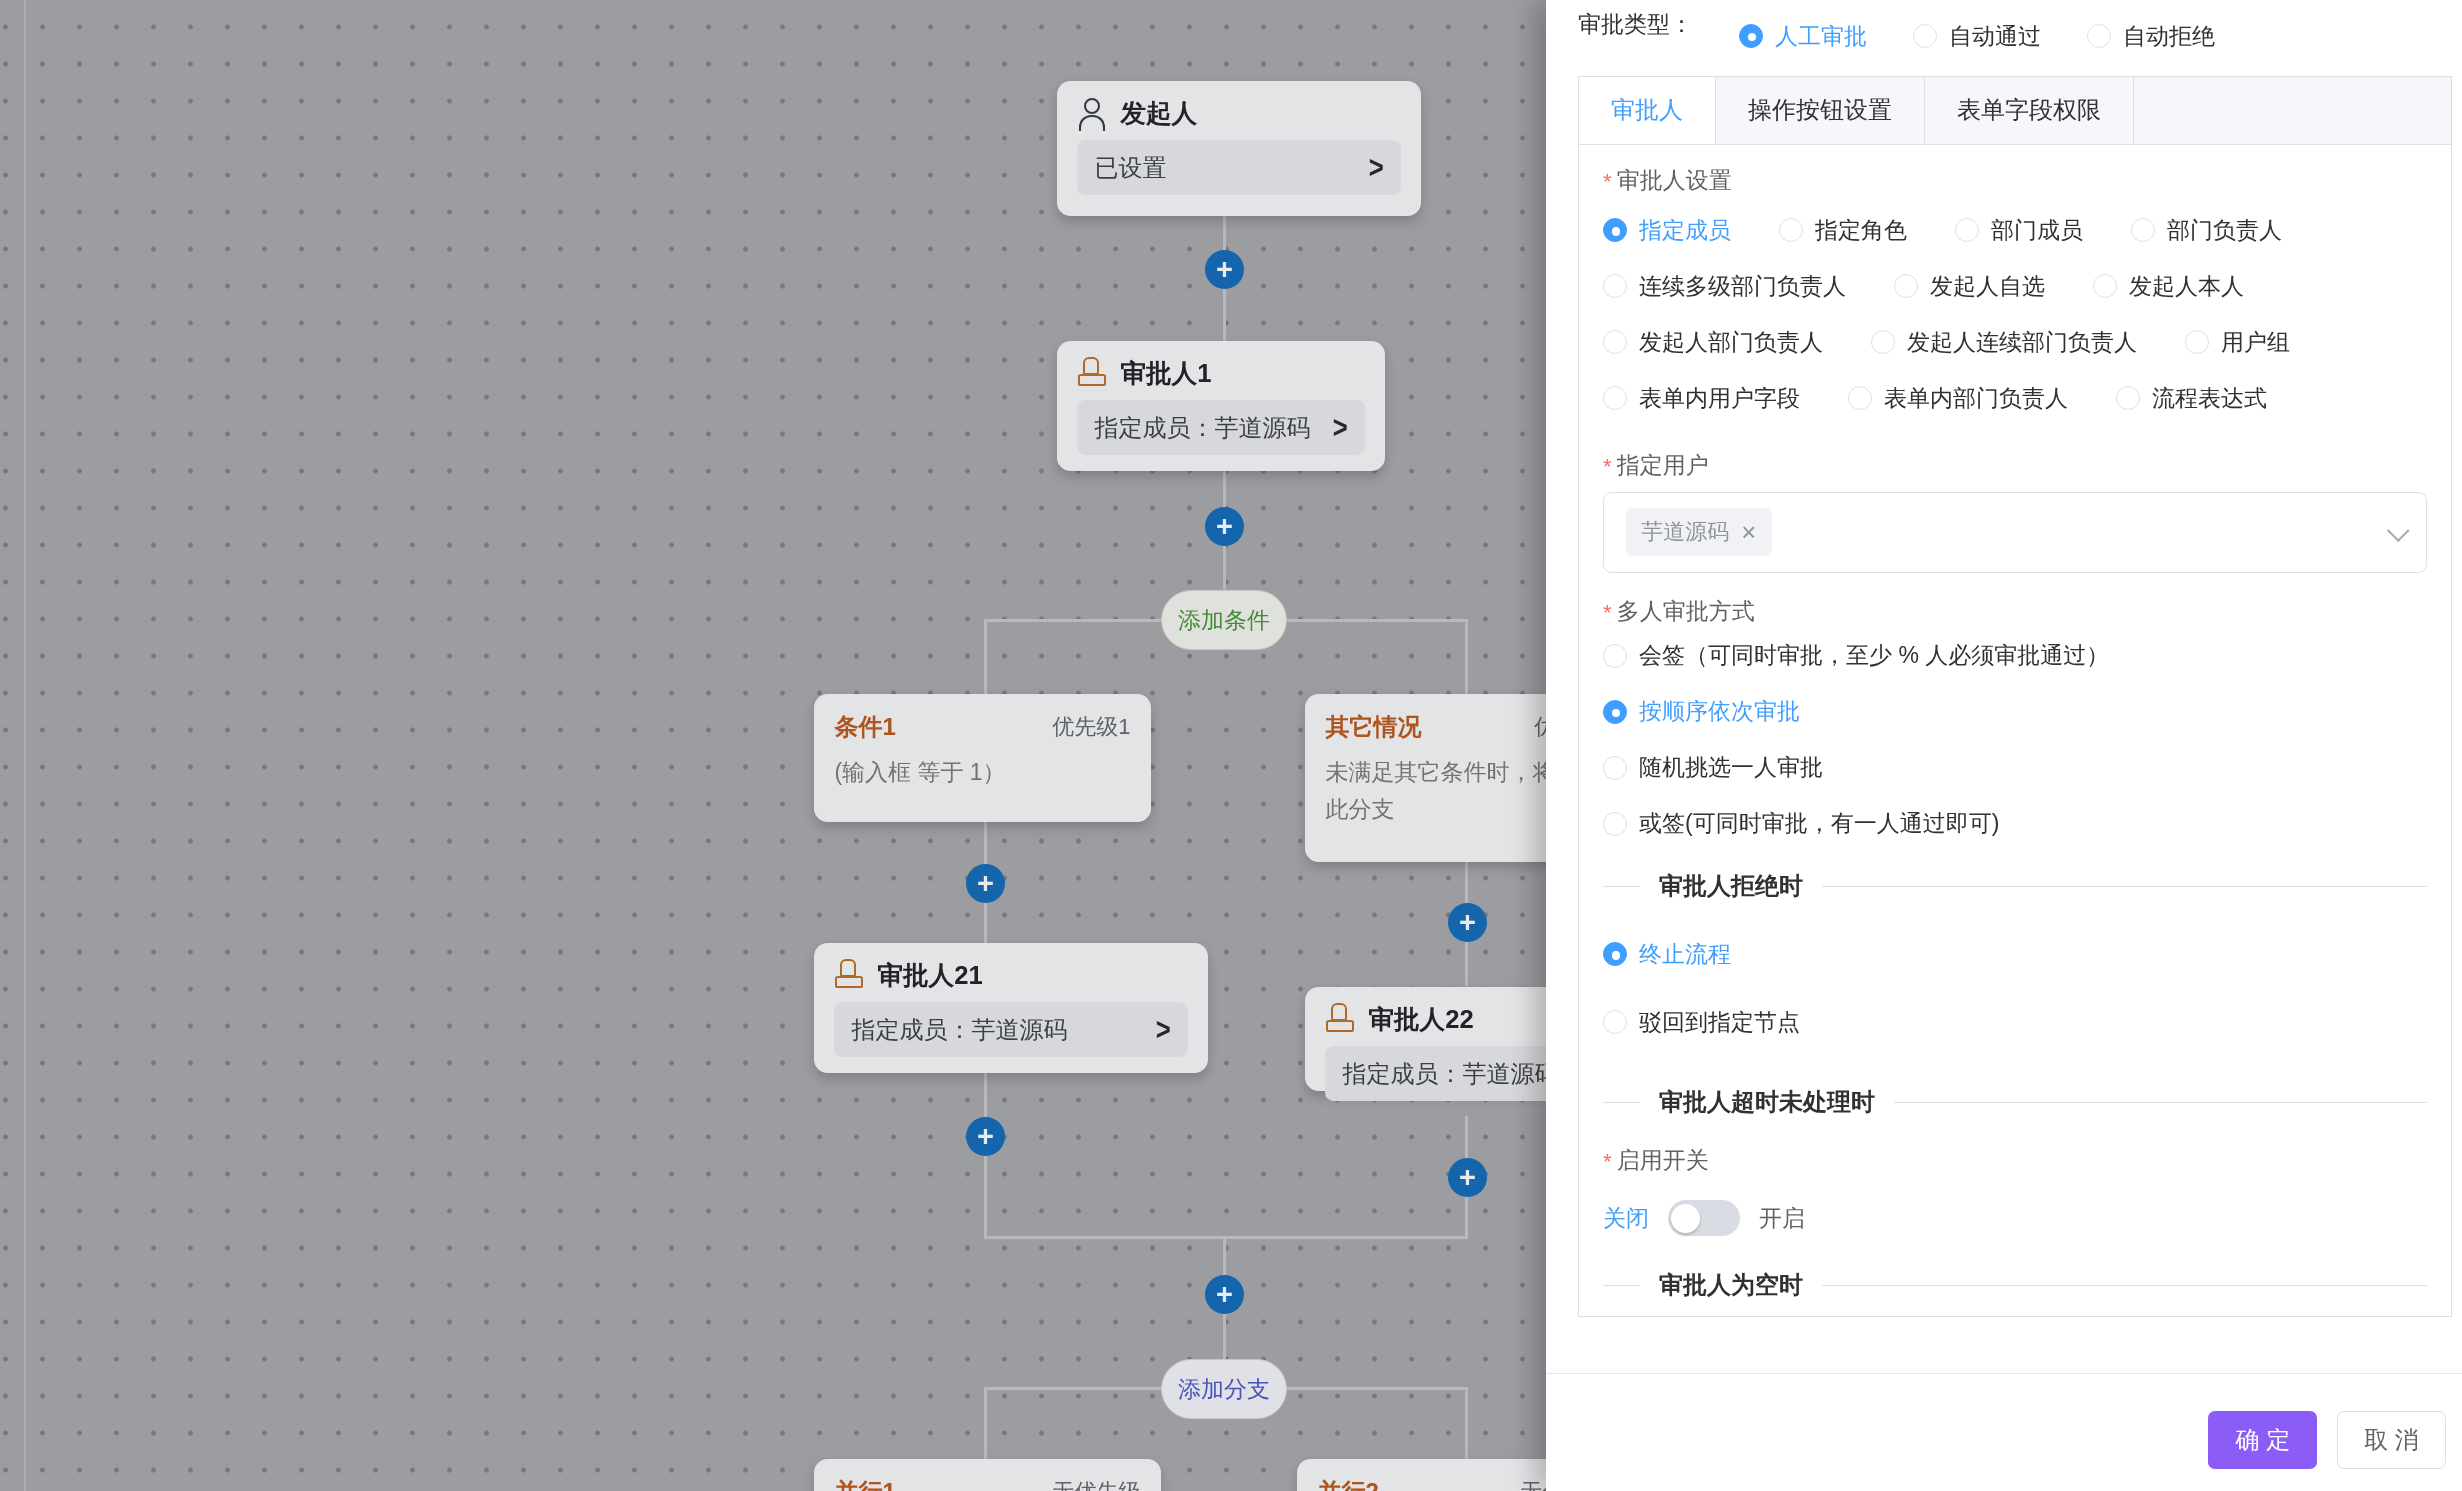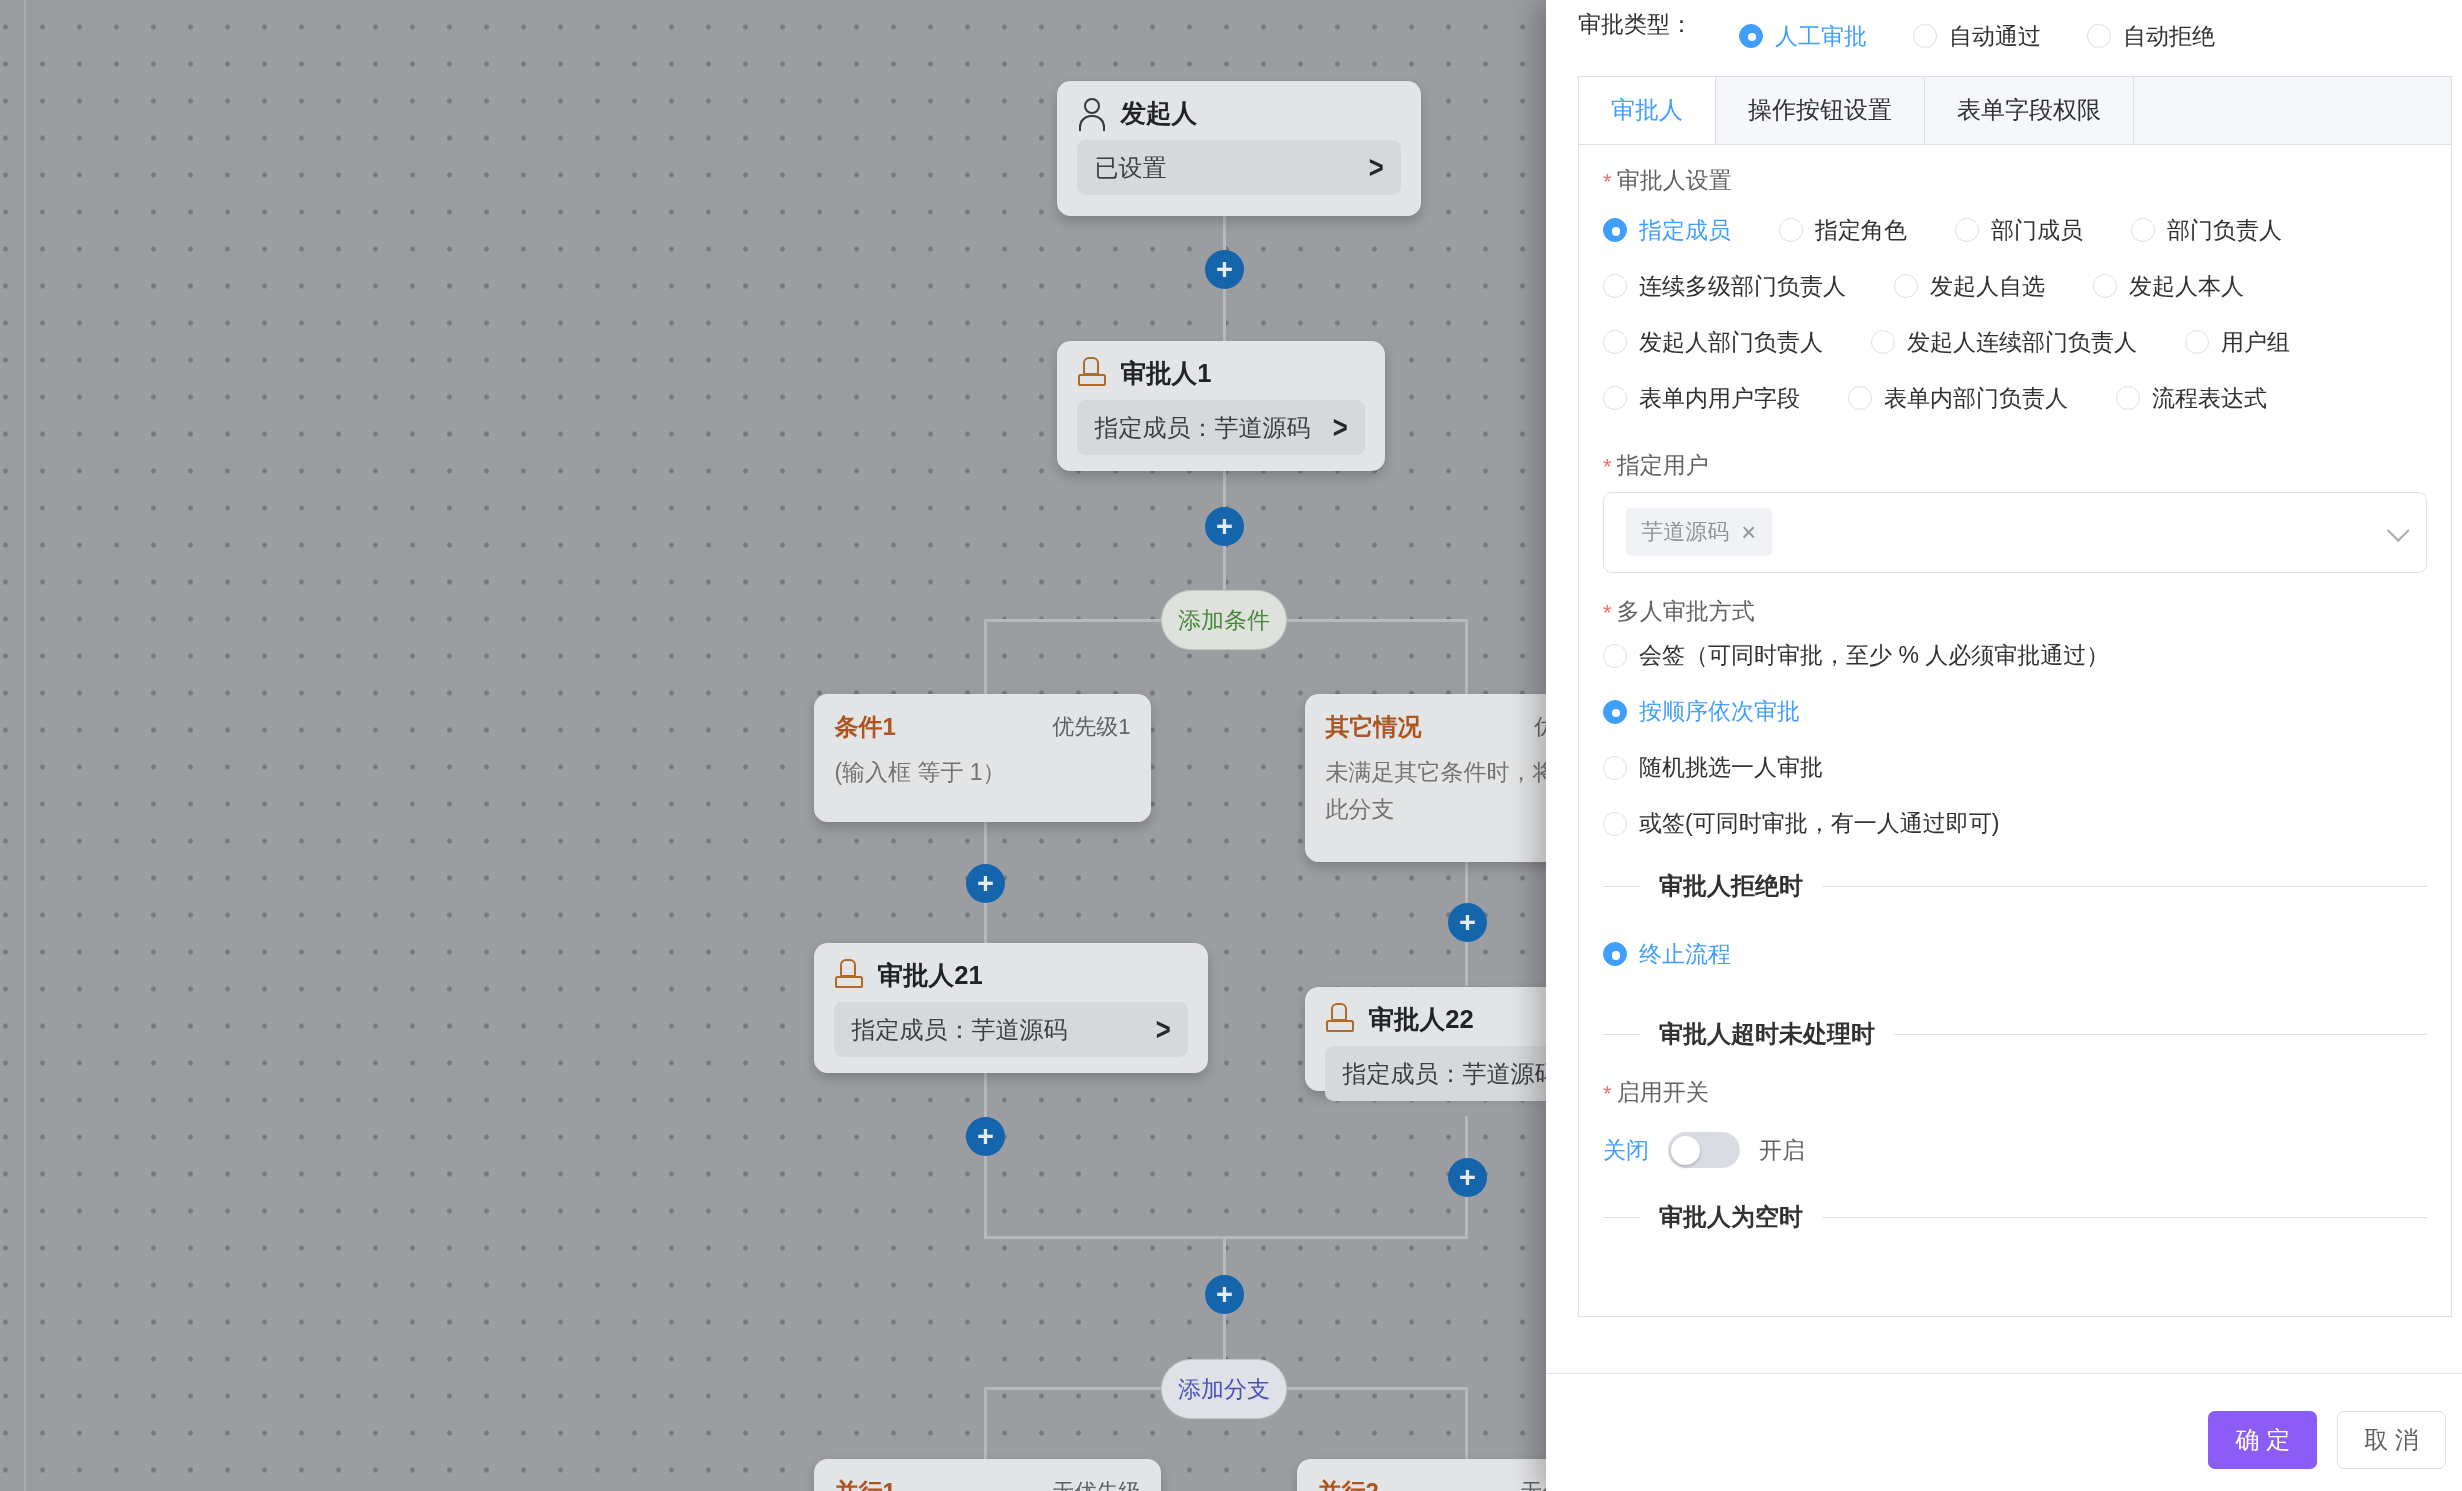--- a/index.html
+++ b/index.html
@@ -364,20 +364,24 @@
       <span class="l"></span>
       <span class="t">审批人拒绝时</span>
       <span class="r"></span>
     </div>
     <div class="radio-col mt44" style="gap:37px;margin-top:37px;">
 
     <label class="radio checked">
           <span class="rdot"></span>
           <span class="rlabel">终止流程</span>
         </label>
+        <label class="radio">
+          <span class="rdot"></span>
+          <span class="rlabel">驳回到指定节点</span>
+        </label>
       </div>
 
     <div class="divider" style="margin-top:49px;">
       <span class="l"></span>
       <span class="t">审批人超时未处理时</span>
       <span class="r"></span>
     </div>
 
     <div class="form-label" style="margin-top:27px;">
       <span class="req">*</span>

